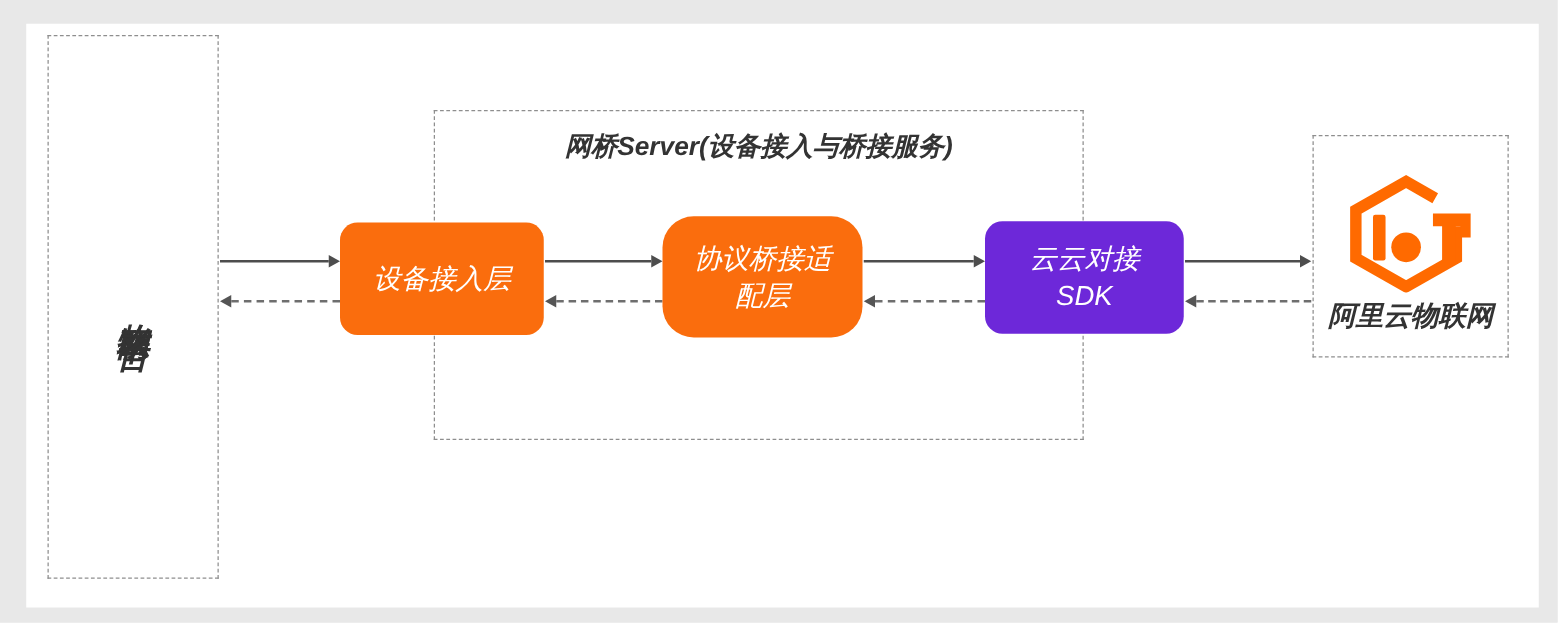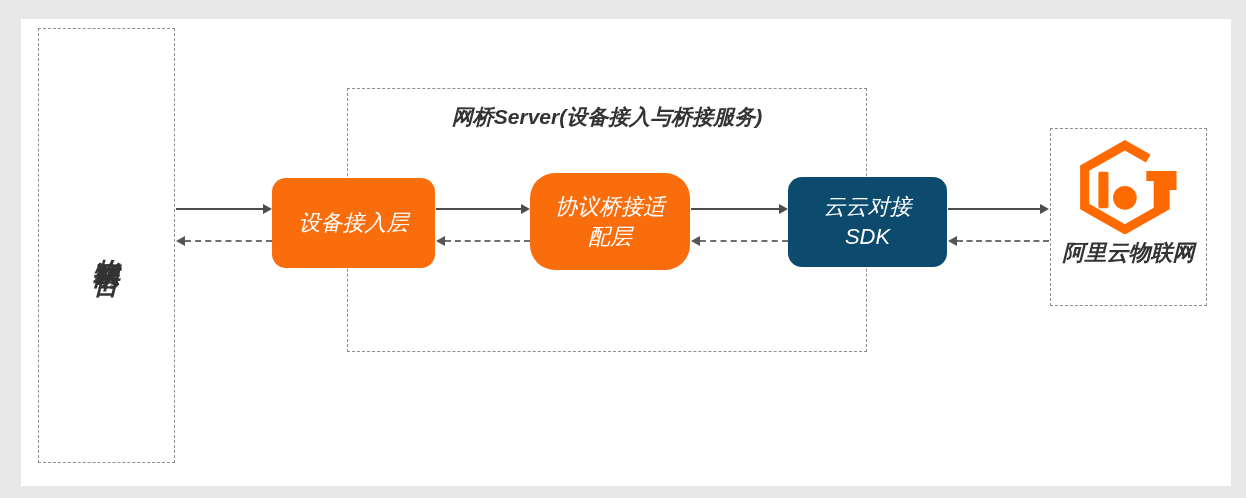--- a/index.html
+++ b/index.html
@@ -9,26 +9,26 @@
 
   .dashed-box{position:absolute;border:1px dashed #8e8e8e;background:transparent;box-sizing:border-box;}
   .left-platform{left:38px;top:28px;width:137px;height:435px;display:flex;align-items:center;justify-content:center;}
   .vtext{writing-mode:vertical-rl;text-orientation:upright;font-size:26px;font-weight:bold;color:#333333;letter-spacing:3px;line-height:1;}
 
   .bridge-container{left:347px;top:88px;width:520px;height:264px;}
   .bridge-title{position:absolute;left:0;top:14px;width:100%;text-align:center;font-size:21px;font-weight:bold;color:#333333;}
 
   .node{position:absolute;border-radius:14px;color:#ffffff;display:flex;flex-direction:column;align-items:center;justify-content:center;font-size:22px;line-height:30px;text-align:center;z-index:3;}
   .node-orange{background:#fa6d0d;}
-  .node-amber{background:#0c4a6e;}
+  .node-amber{background:#6d28d9;}
   .node1{left:272px;top:178px;width:163px;height:90px;}
   .node2{left:530px;top:173px;width:160px;height:97px;border-radius:25px;}
   .node3{left:788px;top:177px;width:159px;height:90px;}
 
-  .right-platform{left:1050px;top:128px;width:157px;height:178px;display:flex;flex-direction:column;align-items:center;padding-top:8px;}
+  .right-platform{left:1050px;top:108px;width:157px;height:178px;display:flex;flex-direction:column;align-items:center;padding-top:28px;}
   .right-label{margin-top:6px;font-size:22px;font-weight:bold;color:#333333;line-height:26px;text-align:center;}
 
   .aline{position:absolute;height:0;border-top:2px solid #4d4d4d;z-index:2;}
   .aline.dash{border-top-style:dashed;border-top-color:#6e6e6e;}
   .ahead{position:absolute;width:0;height:0;border-style:solid;z-index:2;}
   .ahead.r{border-width:5px 0 5px 9px;border-color:transparent transparent transparent #4d4d4d;}
   .ahead.l{border-width:5px 9px 5px 0;border-color:transparent #555555 transparent transparent;}
 
   .s-line{top:208px;} .s-head{top:204px;}
   .d-line{top:240px;} .d-head{top:236px;}

